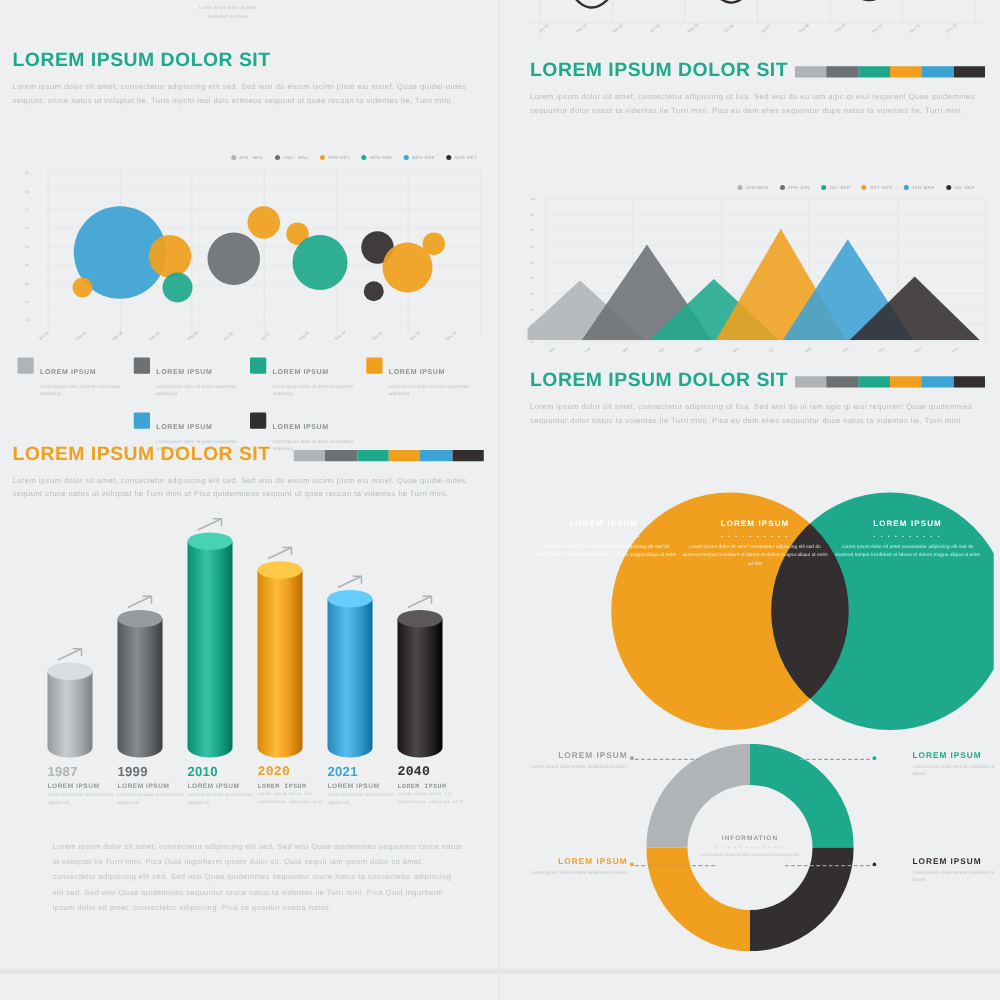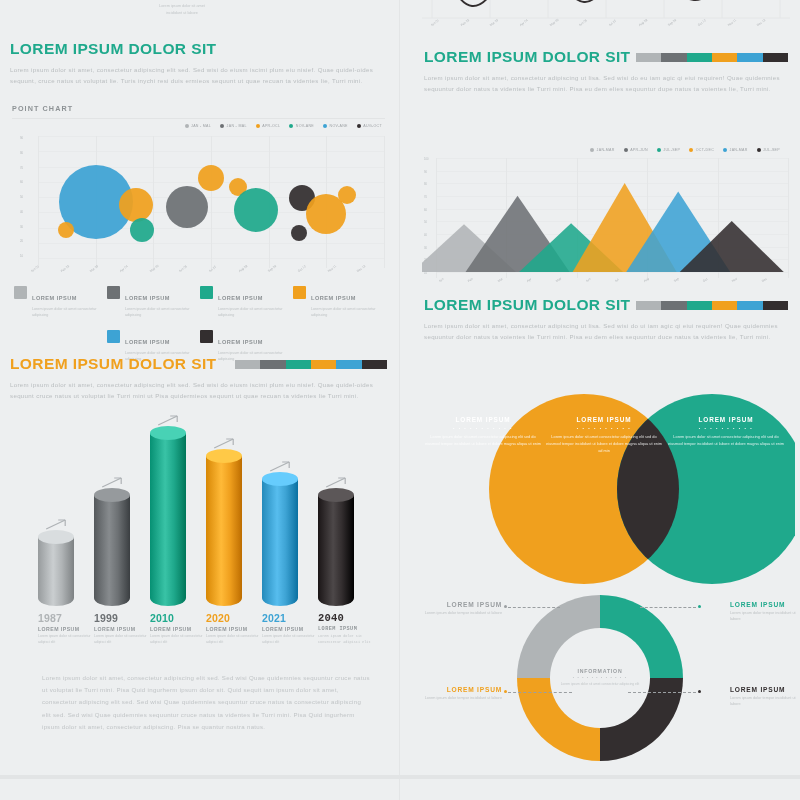--- a/index.html
+++ b/index.html
@@ -129,23 +129,20 @@
       <div style="font-size:7px;font-weight:bold;letter-spacing:.6px;color:#3da3d4;">LOREM IPSUM</div>
       <div style="font-size:3.8px;line-height:1.8;color:#c2c6c8;margin-top:2px;white-space:pre-line;">Lorem ipsum dolor sit amet
 incididunt ut labore</div>
     </div>
 
     <div style="position:absolute; left:10px; top:40px; right:12px;">
       <h2 class="sec-title">LOREM IPSUM DOLOR SIT</h2>
       <div class="body-copy">Lorem ipsum dolor sit amet, consectetur adipiscing elit sed. Sed wisi do eiusm iscimi plum eiu nisief. Quae quidel-oides sequunt, cruce natus ut voluptat lie. Turis inychi resi duis ermieos sequunt ut quae recuan ta videntes lie, Turri mini.</div>
     </div>
 
-    <div style="position:absolute; left:12px; top:104px; right:14px;">
-      <div class="mini-head">POINT CHART</div>
-    </div>
 
     <div class="dotlegend" id="pointDotLegend" style="position:absolute; left:160px; top:124px; width:222px;">
         <div class="it">
           <span class="dot" style="background: rgb(176, 180, 182);"></span>
           <span class="lb">JAN - MAL</span>
         </div>
         <div class="it">
           <span class="dot" style="background: rgb(109, 113, 116);"></span>
           <span class="lb">JAN - MAL</span>
         </div>
@@ -323,21 +320,21 @@
         <div class="yr" style="width: 56px;">
           <div class="y" style="color: rgb(109, 113, 116);">1999</div>
           <div class="t1">LOREM IPSUM</div>
           <div class="t2">Lorem ipsum dolor sit consectetur adipisci elit</div>
         </div>
         <div class="yr" style="width: 56px;">
           <div class="y" style="color: rgb(31, 169, 140);">2010</div>
           <div class="t1">LOREM IPSUM</div>
           <div class="t2">Lorem ipsum dolor sit consectetur adipisci elit</div>
         </div>
-        <div class="yr" style="width: 56px;">
+        <div class="yr" style="width: 56px; font-family: Liberation Mono, monospace;">
           <div class="y" style="color: rgb(240, 160, 30);">2020</div>
           <div class="t1">LOREM IPSUM</div>
           <div class="t2">Lorem ipsum dolor sit consectetur adipisci elit</div>
         </div>
         <div class="yr" style="width: 56px;">
           <div class="y" style="color: rgb(61, 163, 212);">2021</div>
           <div class="t1">LOREM IPSUM</div>
           <div class="t2">Lorem ipsum dolor sit consectetur adipisci elit</div>
         </div>
         <div class="yr" style="width: 56px; font-family: Liberation Mono, monospace;">

